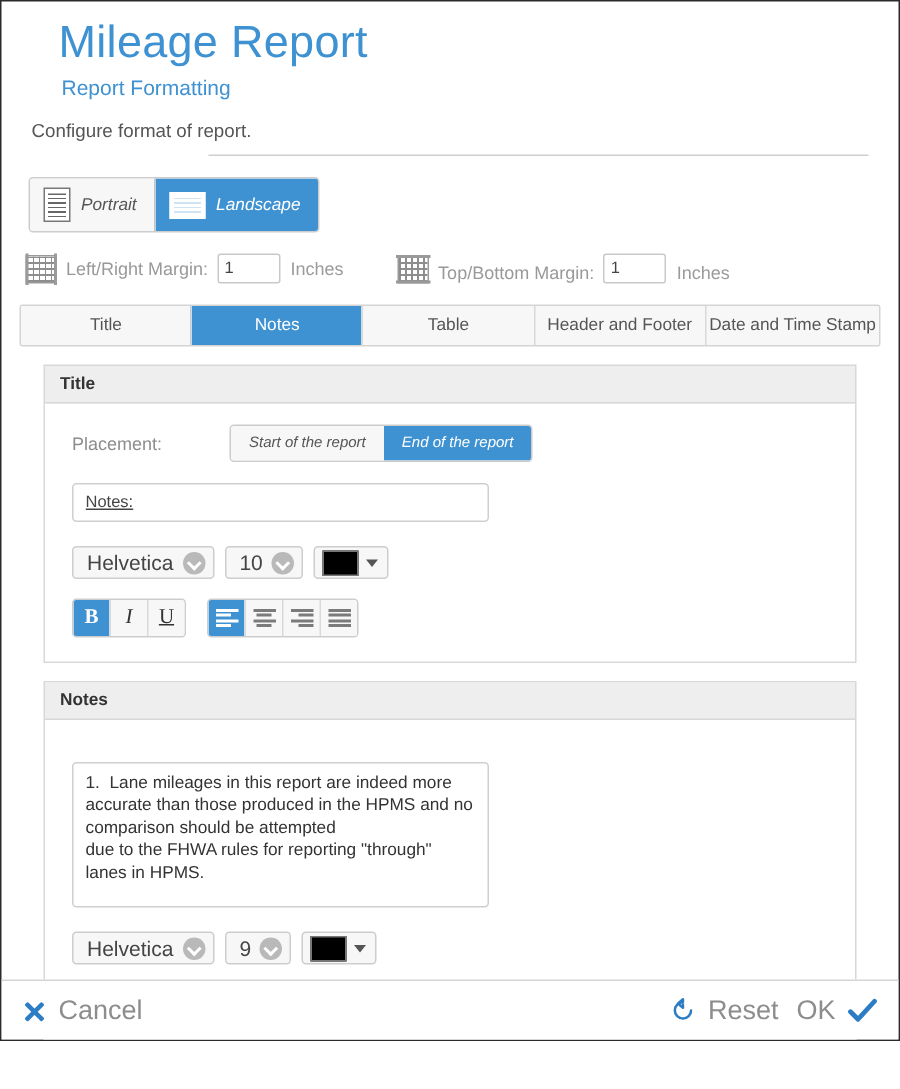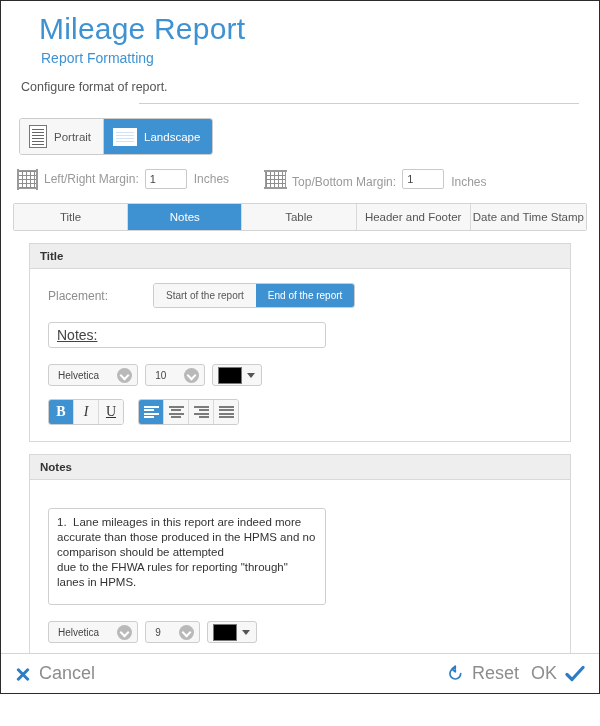--- a/index.html
+++ b/index.html
@@ -58,20 +58,21 @@
     margin: 14px 0 0 18px;
     display: flex;
     align-items: stretch;
   }
   .seg {
     display: flex;
     border: 1px solid #cccccc;
     border-radius: 3px;
     overflow: hidden;
     background: #fff;
+    font-style: italic;
   }
   .seg-btn {
     display: flex;
     align-items: center;
     gap: 7px;
     padding: 6px 12px 6px 9px;
     font-size: 11.5px;
     color: #555;
     background: #f7f7f7;
     cursor: pointer;
@@ -220,43 +221,43 @@
 
   .text-input {
     display: block;
     margin: 14px 0 0 18px;
     width: 278px;
     height: 26px;
     box-sizing: border-box;
     border: 1px solid #cfcfcf;
     border-radius: 3px;
     padding: 0 8px;
-    font-size: 14px;
+    font-size: 11px;
     color: #444;
     font-family: "Liberation Sans", sans-serif;
     background: #fff;
     text-decoration: underline;
   }
 
   
   .font-row {
     display: flex;
     align-items: center;
     margin: 16px 0 0 18px;
     gap: 7px;
   }
   .combo {
     display: flex;
     align-items: center;
-    gap: 18px;
+    gap: 6px;
     border: 1px solid #cdcdcd;
     border-radius: 3px;
     background: #f7f7f7;
     padding: 3px 5px 3px 9px;
-    font-size: 10px;
+    font-size: 14px;
     color: #444;
     cursor: pointer;
     user-select: none;
     height: 22px;
     box-sizing: border-box;
   }
   .chev {
     width: 15px; height: 15px;
     border-radius: 50%;
     background: #b9b9b9;

